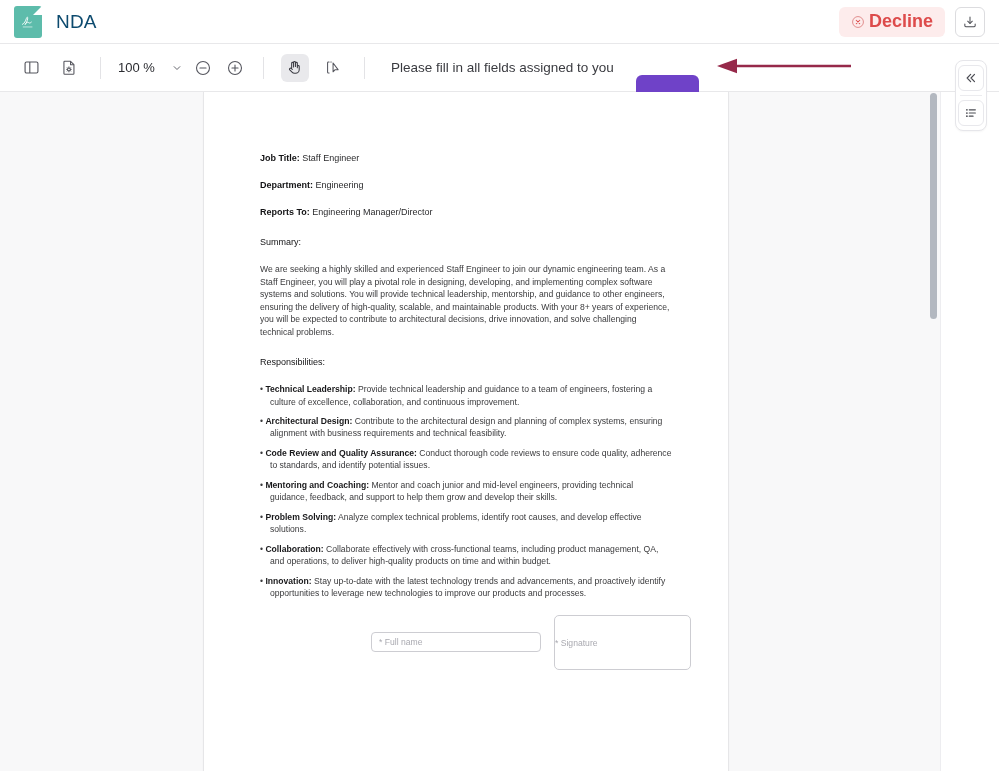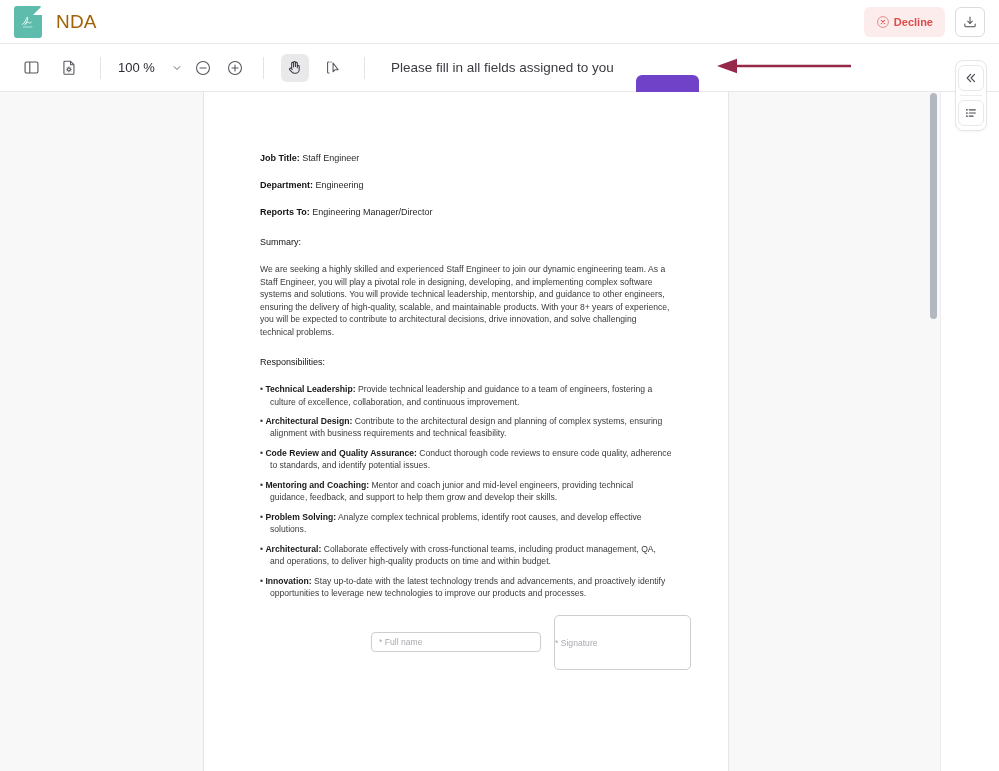--- a/index.html
+++ b/index.html
@@ -31,32 +31,32 @@
   .logo::after{
     content:""; position:absolute; top:0; right:0;
     border-width: 0 0 9px 9px; border-style: solid;
     border-color: transparent transparent #ffffff transparent;
     transform: rotate(0deg);
   }
   .logo .sigmark{
     width: 16px; height: 16px; position: relative; z-index:2;
   }
   .doc-title {
-    font-size: 19px; color: #a16207; font-weight: 400; letter-spacing: .2px;
+    font-size: 19px; color: #0c4a6e; font-weight: 400; letter-spacing: .2px;
   }
   .header-right {
     margin-left: auto; display: flex; align-items: center; gap: 10px;
     padding-right: 14px;
   }
   .decline-btn {
     display: flex; align-items: center; gap: 4px;
     background: #fdecec; color: #dd4b4b;
     border: none; border-radius: 6px;
     height: 30px; padding: 0 12px;
-    font-size: 11px; font-weight: 700;
+    font-size: 18px; font-weight: 700;
     font-family: "Liberation Sans", sans-serif;
     cursor: pointer;
     margin-left: 39px;
   }
   .download-btn {
     width: 30px; height: 30px;
     border: 1px solid #dcdcdf; border-radius: 6px;
     background: #fff; cursor: pointer;
     display: flex; align-items: center; justify-content: center;
   }
@@ -326,21 +326,21 @@
         <div class="para">We are seeking a highly skilled and experienced Staff Engineer to join our dynamic engineering team. As a Staff Engineer, you will play a pivotal role in designing, developing, and implementing complex software systems and solutions. You will provide technical leadership, mentorship, and guidance to other engineers, ensuring the delivery of high-quality, scalable, and maintainable products. With your 8+ years of experience, you will be expected to contribute to architectural decisions, drive innovation, and solve challenging technical problems.</div>
 
         <div class="sec-head">Responsibilities:</div>
 
         <div class="bullets">
           <div class="bullet">• <b>Technical Leadership:</b><span> Provide technical leadership and guidance to a team of engineers, fostering a culture of excellence, collaboration, and continuous improvement.</span></div>
           <div class="bullet">• <b>Architectural Design:</b><span> Contribute to the architectural design and planning of complex systems, ensuring alignment with business requirements and technical feasibility.</span></div>
           <div class="bullet">• <b>Code Review and Quality Assurance:</b><span> Conduct thorough code reviews to ensure code quality, adherence to standards, and identify potential issues.</span></div>
           <div class="bullet">• <b>Mentoring and Coaching:</b><span> Mentor and coach junior and mid-level engineers, providing technical guidance, feedback, and support to help them grow and develop their skills.</span></div>
           <div class="bullet">• <b>Problem Solving:</b><span> Analyze complex technical problems, identify root causes, and develop effective solutions.</span></div>
-          <div class="bullet">• <b>Architectural:</b><span> Collaborate effectively with cross-functional teams, including product management, QA, and operations, to deliver high-quality products on time and within budget.</span></div>
+          <div class="bullet">• <b>Collaboration:</b><span> Collaborate effectively with cross-functional teams, including product management, QA, and operations, to deliver high-quality products on time and within budget.</span></div>
           <div class="bullet">• <b>Innovation:</b><span> Stay up-to-date with the latest technology trends and advancements, and proactively identify opportunities to leverage new technologies to improve our products and processes.</span></div>
         </div>
 
         <div class="fields">
           <div class="field-fullname">* Full name</div>
           <div class="field-signature">* Signature</div>
         </div>
 
       </div>
     </div>

